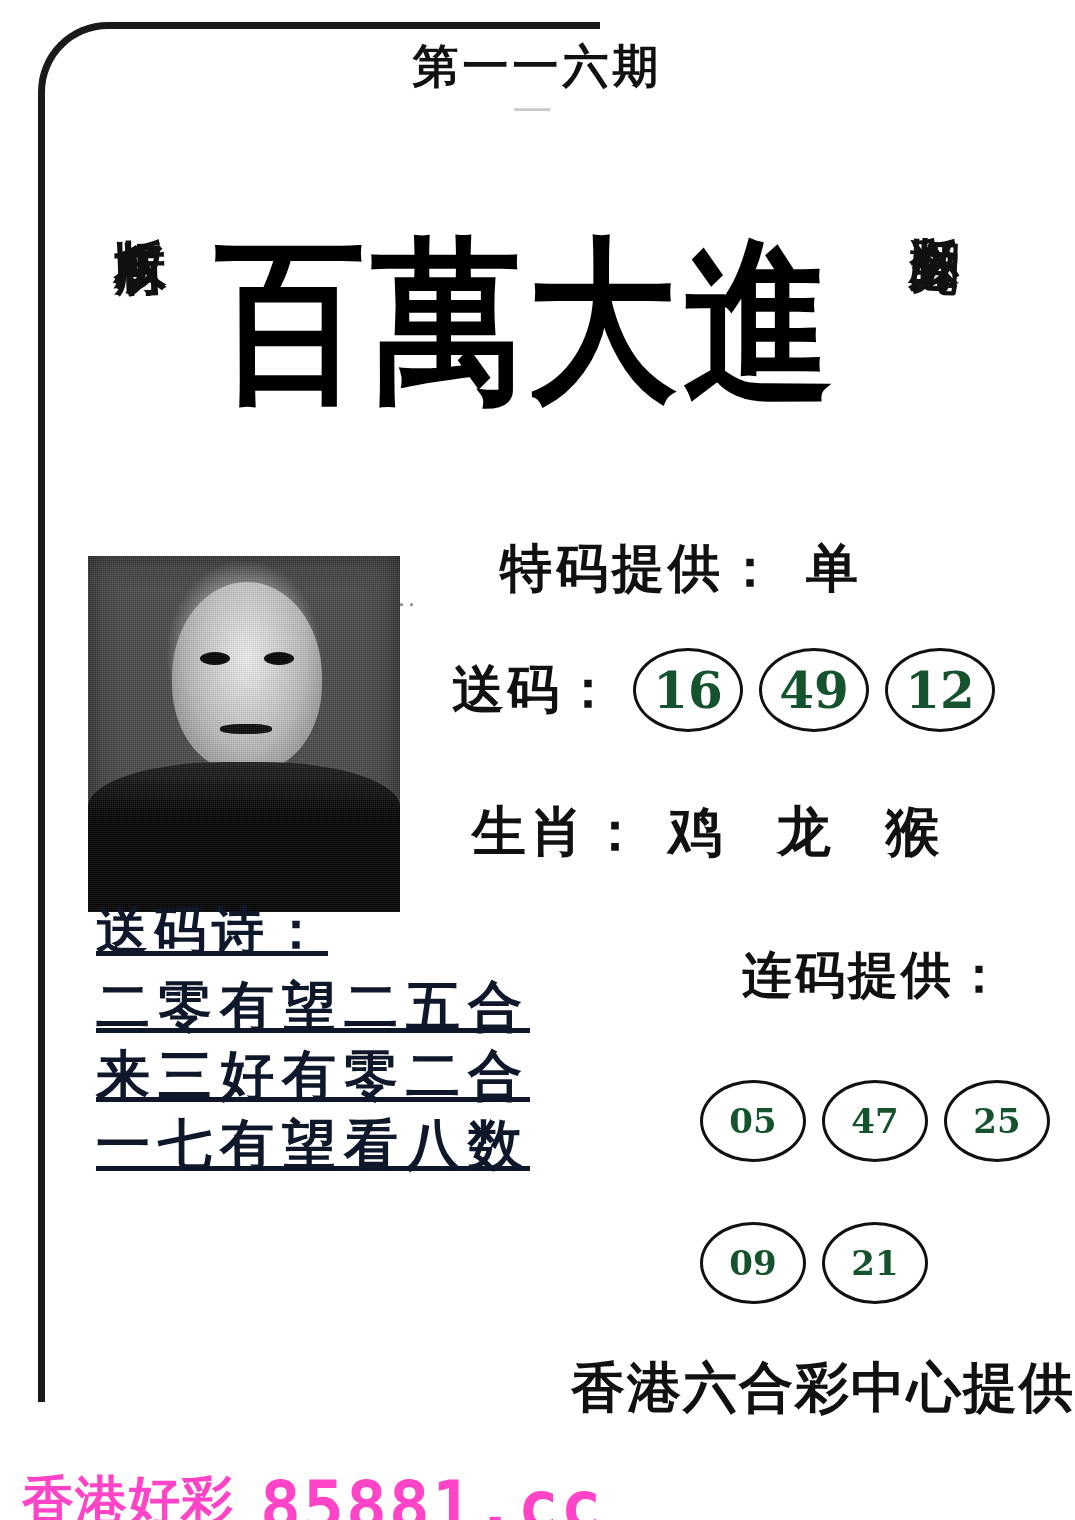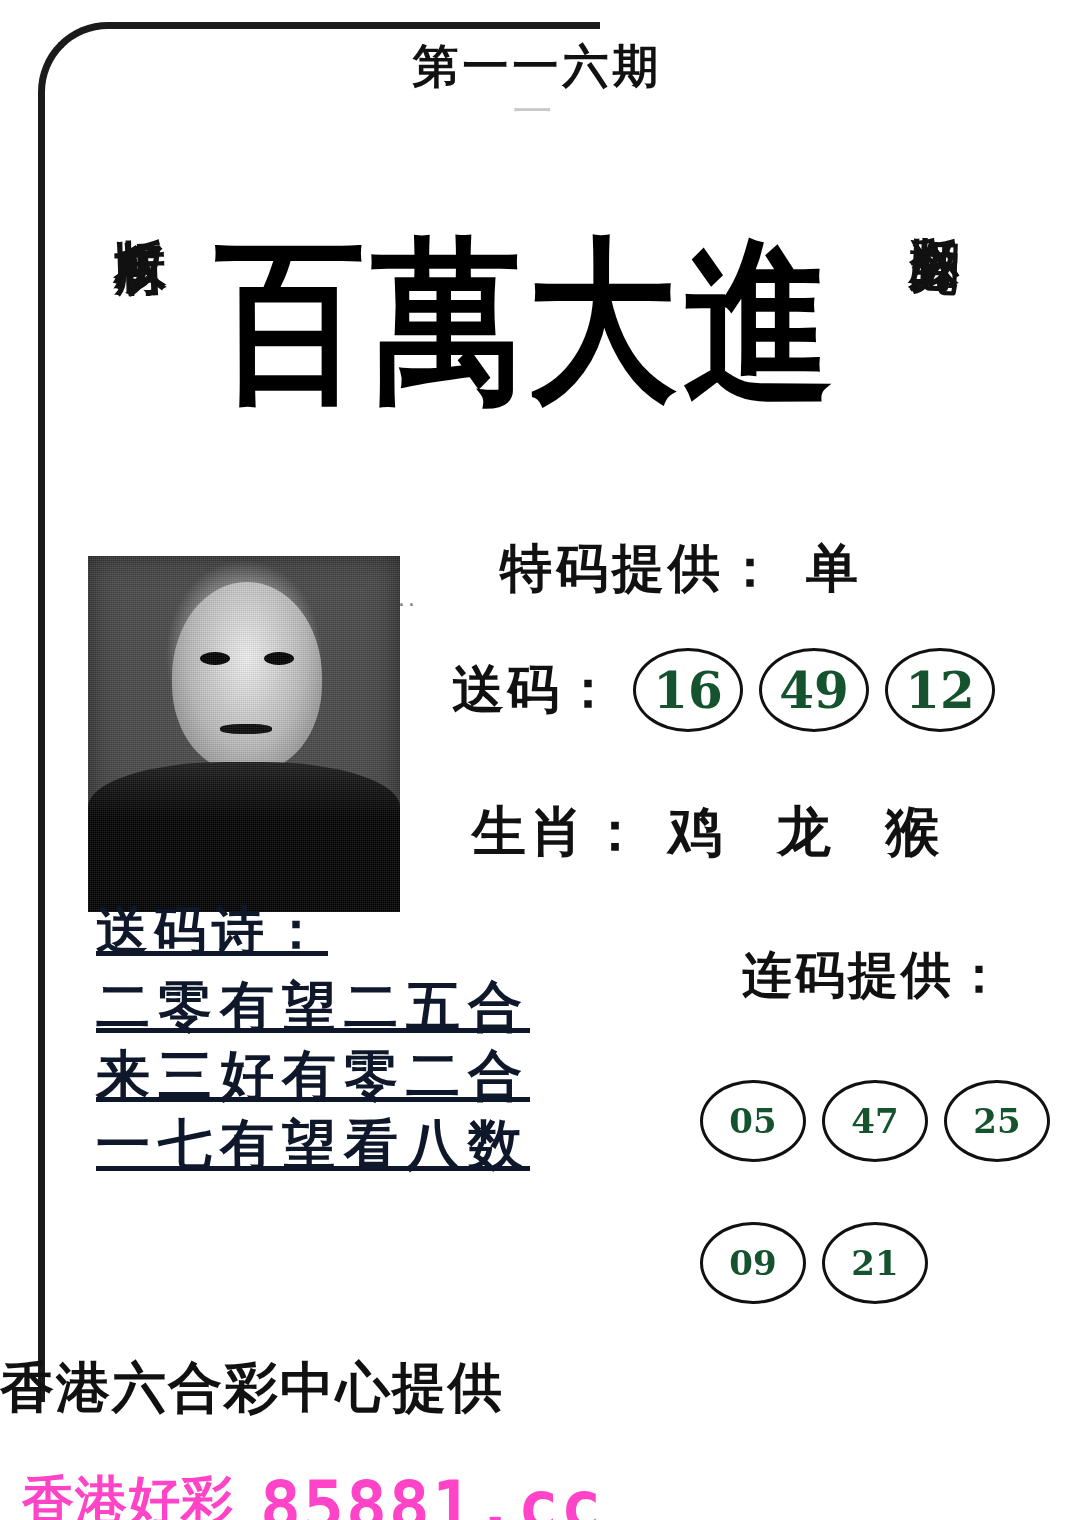--- a/index.html
+++ b/index.html
@@ -285,21 +285,21 @@
     font-size: 34px;
     margin-right: 16px;
   }
 
   
   #source {
     position: absolute;
     left: 0;
     top: 1352px;
     width: 1075px;
-    text-align: left;
+    text-align: right;
     font-family: "DejaVu Serif", serif;
     font-size: 54px;
     font-weight: bold;
     color: #111;
     letter-spacing: 2px;
   }
 
   
   #watermark {
     position: absolute;

